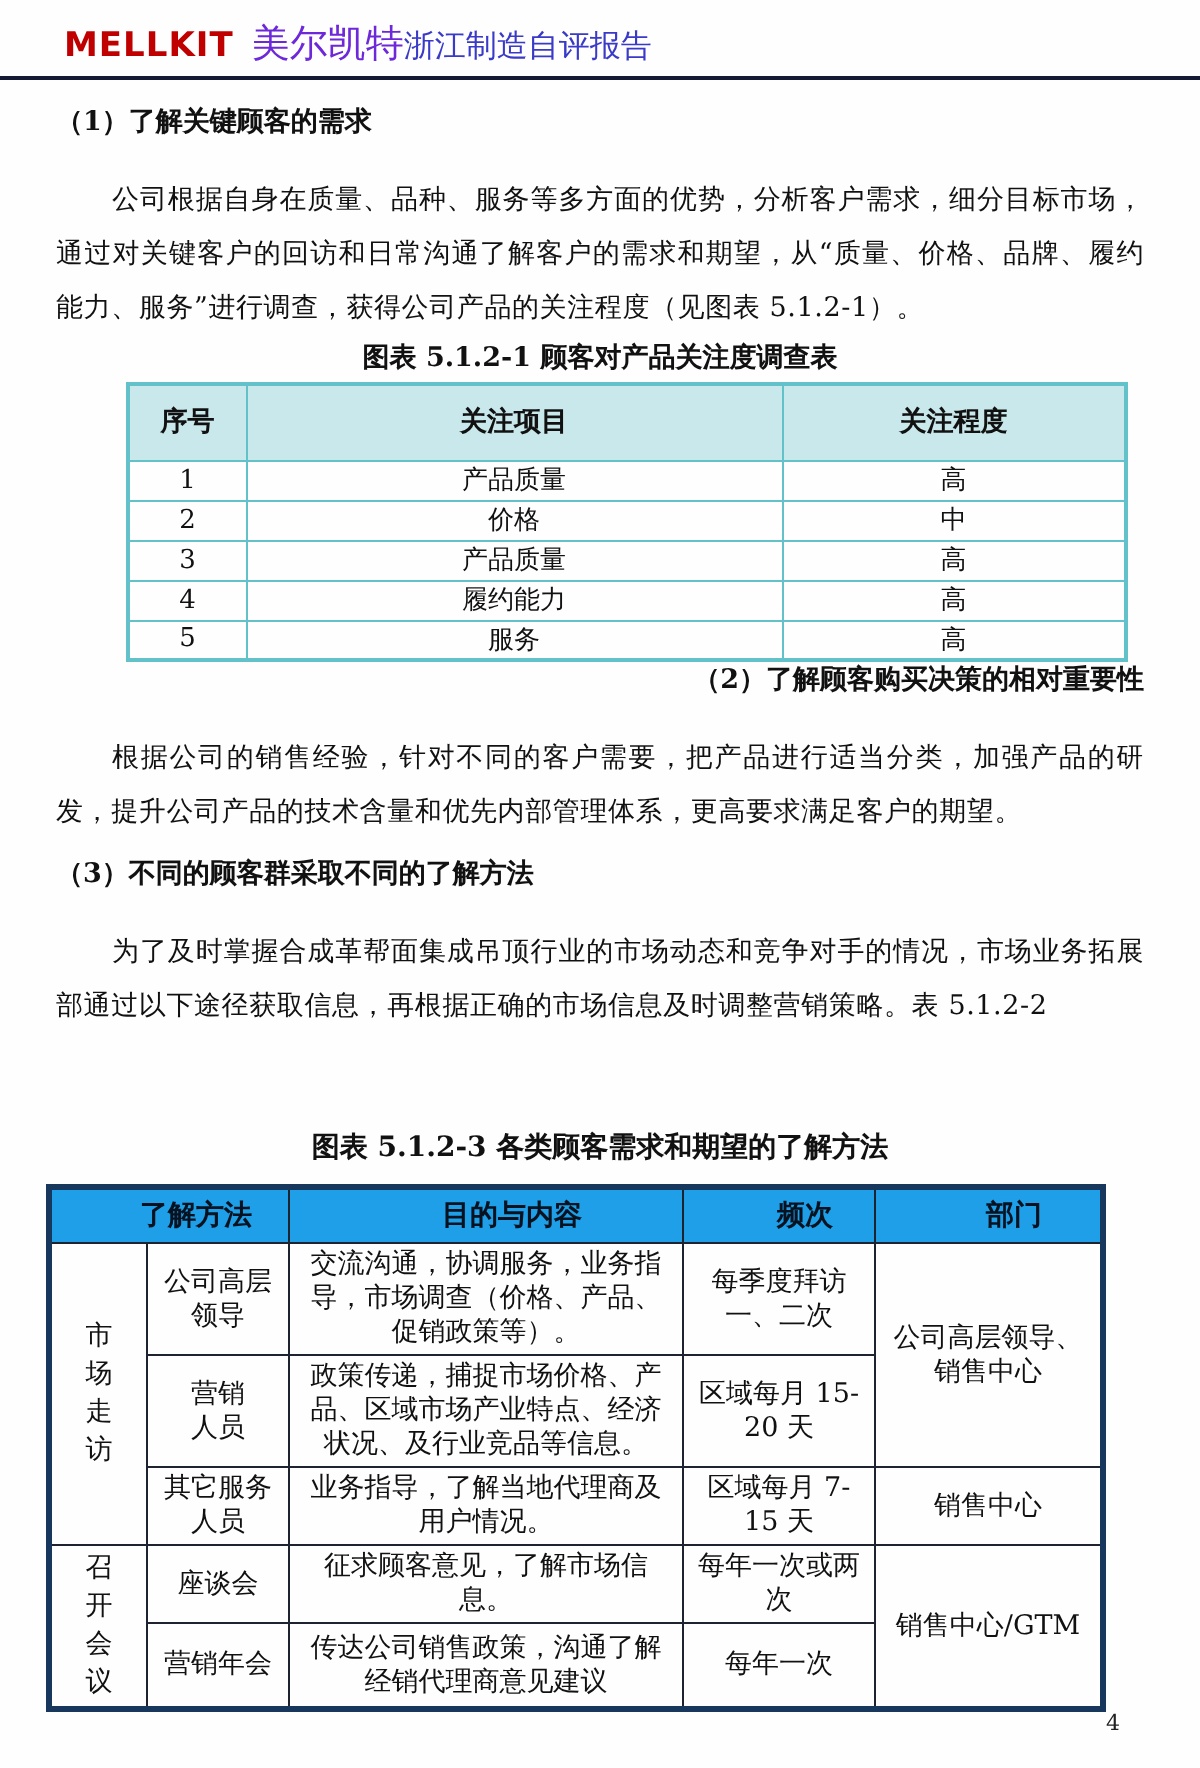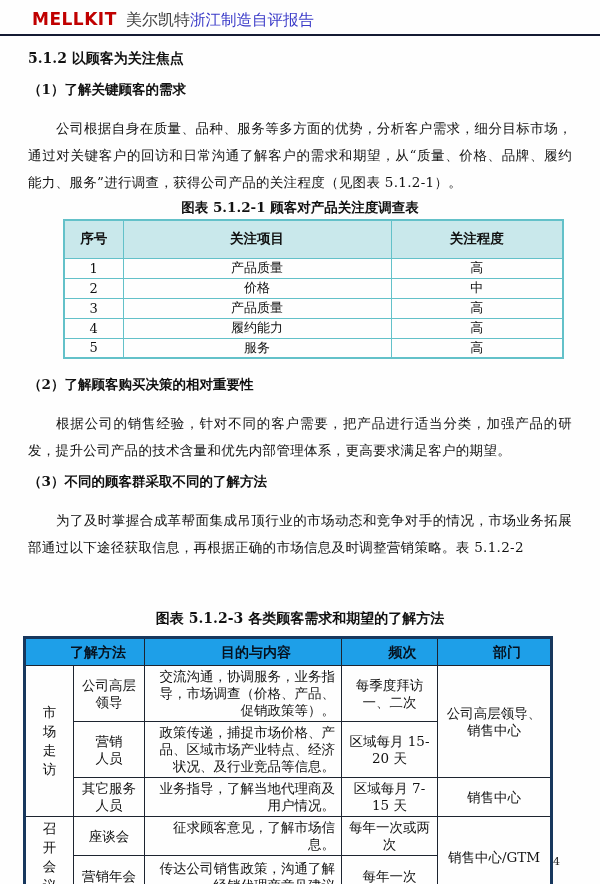--- a/index.html
+++ b/index.html
@@ -16,27 +16,27 @@
   .page{
     width:600px;height:884px;background:#fefefe;position:relative;overflow:hidden;
     font-family:"DejaVu Serif","Liberation Serif",serif;color:#111;
   }
   
   .hdr{padding:9px 0 3px 32px;border-bottom:2.5px solid #141a33;}
   .hdr .logo{
     font-family:"DejaVu Sans","Liberation Sans",sans-serif;
     font-weight:bold;font-size:17px;color:var(--logo-red);letter-spacing:.5px;
   }
-  .hdr .t-black{font-size:16px;color:#404040;margin-left:4px;}
+  .hdr .t-black{font-size:19px;color:#6d28d9;margin-left:4px;}
   .hdr .t-blue{font-size:15.5px;color:var(--title-blue);}
   main{padding:0 28px;}
   .sec-h{font-size:14px;font-weight:bold;margin:13px 0 0 0;line-height:19px;}
   .sub-h{font-size:13.5px;font-weight:bold;line-height:19px;margin:0;}
   .sub-h.m1{margin-top:12px;}
-  .sub-h.m2{margin-top:16px;}
+  .sub-h.m2{text-align:right;}
   .sub-h.m3{margin-top:8px;}
   p.body{
     margin:16px 0 0 0;font-size:13.5px;line-height:27px;
     text-align:justify;text-indent:28px;letter-spacing:.3px;
   }
   .tbl-title{text-align:center;font-weight:bold;font-size:13.5px;line-height:19px;margin-top:2px;}
   .tbl-title.t2t{margin-top:48px;font-size:14px;}
   
   table.t1{
     border-collapse:collapse;table-layout:fixed;width:499px;margin:2px 0 0 35px;
@@ -46,42 +46,41 @@
   .t1 th{background:var(--t1-header-bg);height:38px;font-size:13.5px;font-weight:bold;}
   .t1 td{height:20px;font-size:13px;}
   
   table.t2{
     border-collapse:collapse;table-layout:fixed;width:527px;margin:8px 0 0 -5px;
     border:3px solid var(--t2-border);
   }
   .t2 th,.t2 td{border:1px solid var(--t2-inner);font-size:13.5px;line-height:17px;padding:2px 6px;vertical-align:middle;}
   .t2 th{background:var(--t2-header-bg);height:28px;font-size:14px;font-weight:bold;text-align:center;color:#06121f;padding-left:32px;}
   .t2 td{text-align:center;}
-  .t2 td.content{text-align:right;margin-left:40px;}
+  .t2 td.content{text-align:center;margin-left:40px;}
   .t2 td.method{white-space:pre-line;}
   .t2 td.group{padding:2px 0;}
   .t2 td.group .vert{
     display:inline-block;width:15px;word-break:break-all;line-height:19px;
     font-size:13.5px;text-align:center;
   }
   .page-num{position:absolute;right:40px;bottom:16px;font-size:11px;color:#222;}
 </style>
 </head>
 <body>
 
 <div class="page">
 
   <header class="hdr">
     <span class="logo">MELLKIT</span>
     <span class="t-black">美尔凯特</span><span class="t-blue">浙江制造自评报告</span>
   </header>
 
   <main>
 
-    <h2 class="sec-h">5.1.2  以顾客为关注焦点</h2>
 
     <h3 class="sub-h m1">（1）了解关键顾客的需求</h3>
     <p class="body">公司根据自身在质量、品种、服务等多方面的优势，分析客户需求，细分目标市场，通过对关键客户的回访和日常沟通了解客户的需求和期望，从“质量、价格、品牌、履约能力、服务”进行调查，获得公司产品的关注程度（见图表 5.1.2-1）。</p>
 
     <div class="tbl-title">图表 5.1.2-1 顾客对产品关注度调查表</div>
     <table class="t1">
       <colgroup>
           <col style="width:59px">
           <col style="width:268px">
           <col style="width:172px">

